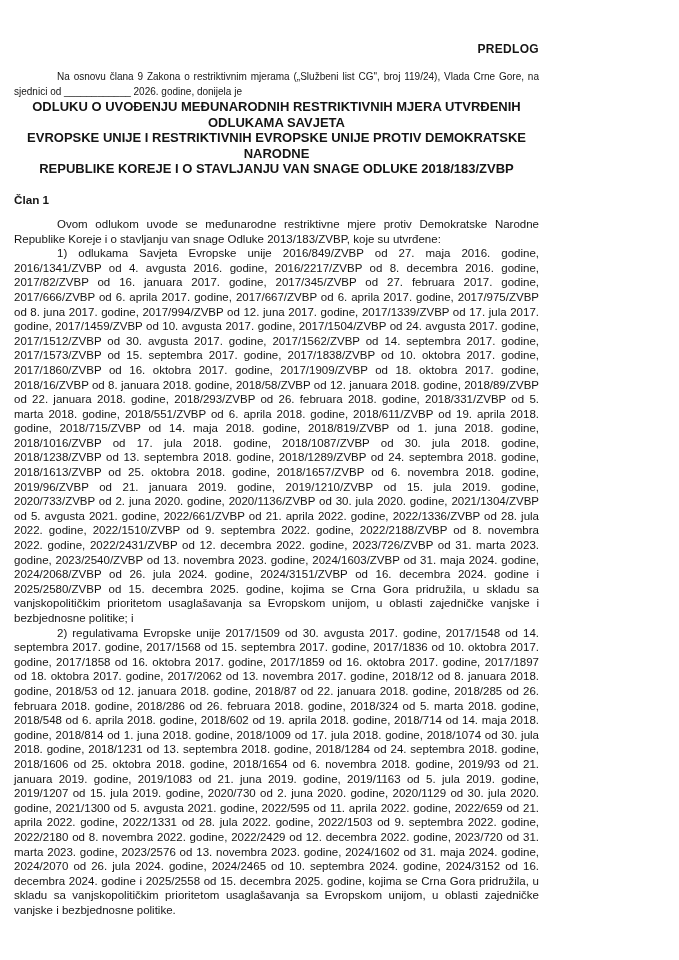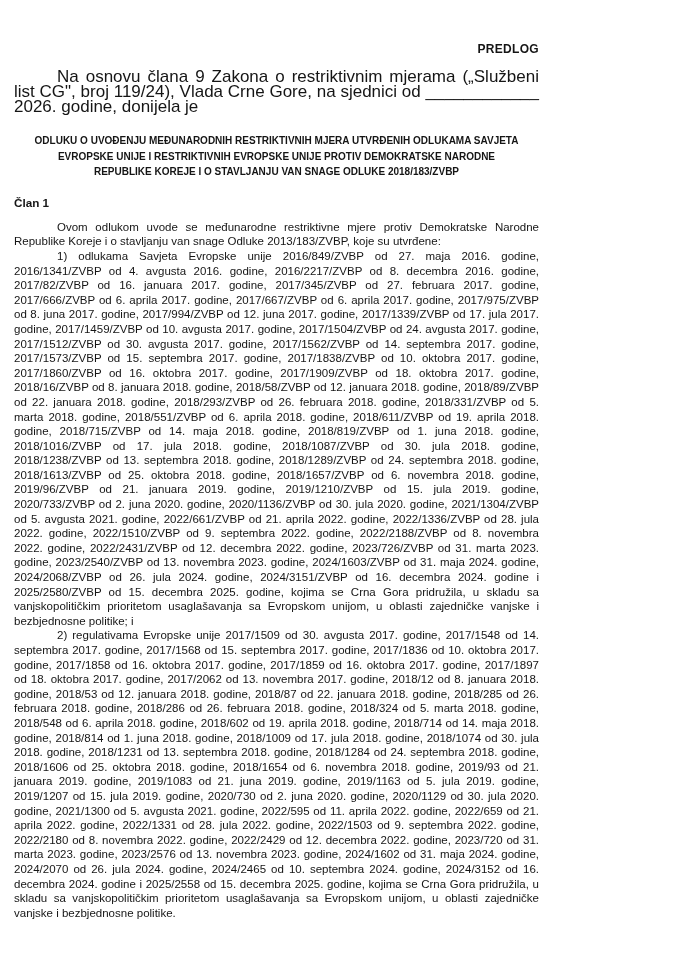--- a/index.html
+++ b/index.html
@@ -23,30 +23,29 @@
   }
   .doc-tag {
     text-align: right;
     font-weight: bold;
     font-size: 12px;
     line-height: 14px;
     letter-spacing: 0.3px;
   }
   .intro {
     margin: 13px 0 0 0;
-    font-size: 17px;
+    font-size: 10px;
     line-height: 15px;
     text-align: justify;
     text-indent: 43px;
   }
   .title-block {
-    margin-top: 19px;
     text-align: center;
     font-weight: bold;
-    font-size: 10px;
+    font-size: 13px;
     line-height: 15.6px;
   }
   .article-heading {
     margin-top: 16px;
     font-weight: bold;
     font-size: 11.7px;
     line-height: 14px;
   }
   .body-par {
     margin: 0;

